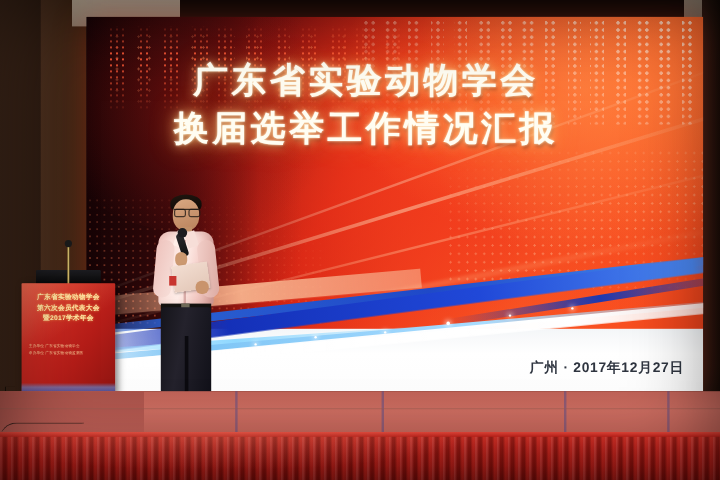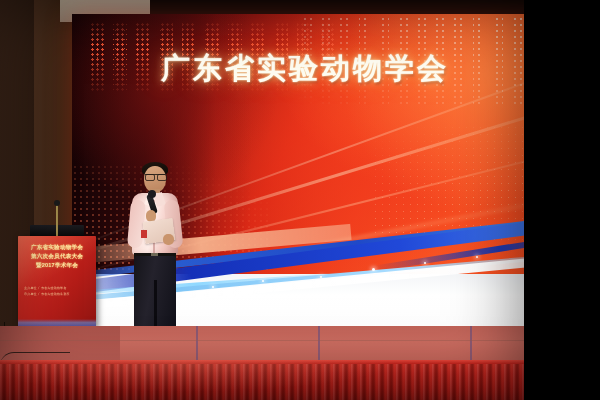--- a/index.html
+++ b/index.html
@@ -1,19 +1,19 @@
 <!DOCTYPE html>
 <html><head>
 <meta charset="utf-8">
 <style>
   html,body{margin:0;padding:0;background:#000;}
   body{width:600px;height:400px;overflow:hidden;
        font-family:"Liberation Sans","DejaVu Sans",sans-serif;}
 
-  #scene{position:relative;width:524px;height:400px;overflow:hidden;background:#1a0d0a;text-decoration:underline;}
+  #scene{position:relative;width:600px;height:400px;overflow:hidden;background:#1a0d0a;text-decoration:underline;}
 
   
   .wall-dark{position:absolute;left:0;top:0;width:600px;height:400px;
     background:linear-gradient(90deg,#2a1a12 0%,#3a2418 6%,#2e1c13 14%,#241610 20%,#1d120d 24%,#150d09 100%);}
   .wall-panel-l{position:absolute;left:0;top:0;width:34px;height:330px;
     background:linear-gradient(90deg,#3d2619,#2d1b11);}
   .wall-panel-l2{position:absolute;left:34px;top:0;width:38px;height:330px;
     background:linear-gradient(90deg,#4a2e1d,#35200f);opacity:.9;}
   .wall-top-light{position:absolute;left:60px;top:0;width:90px;height:22px;
     background:linear-gradient(180deg,#c9bca8,#9d9080);opacity:.85;}
@@ -246,21 +246,23 @@
     <div class="sparkle" style="left:190px;top:266px"></div>
     <div class="sparkle" style="left:248px;top:262px"></div>
     <div class="sparkle" style="left:300px;top:254px;width:3px;height:3px"></div>
     <div class="sparkle" style="left:352px;top:248px"></div>
     <div class="sparkle" style="left:404px;top:242px"></div>
     <div class="sparkle" style="left:140px;top:272px"></div>
 
     <div class="led-text">
       <div class="title-wrap">
         <div class="title-line">广东省实验动物学会</div>
+        <div class="title-line">换届选举工作情况汇报</div>
       </div>
+      <div class="date">广州 · 2017年12月27日</div>
     </div>
   </div>
 
   <div id="podium">
     <div class="pod-top"></div>
     <div class="mic-stem"></div>
     <div class="mic-head"></div>
     <div class="pod-body"></div>
     <div class="pod-sheen"></div>
     <div class="pod-blue"></div>

